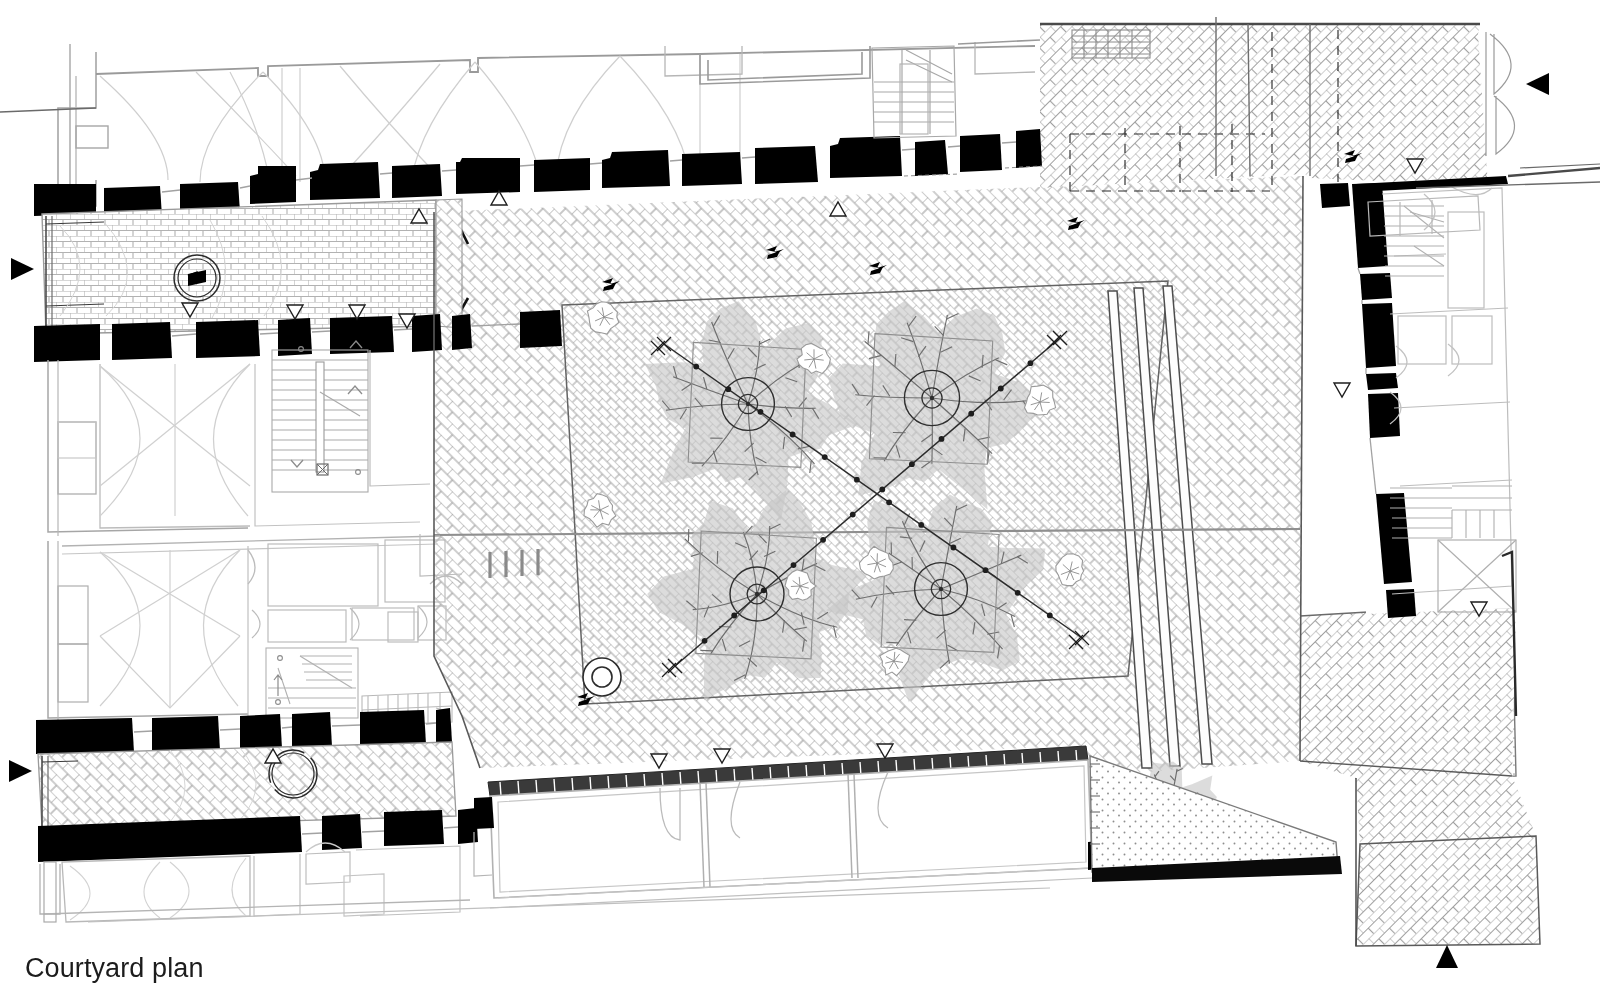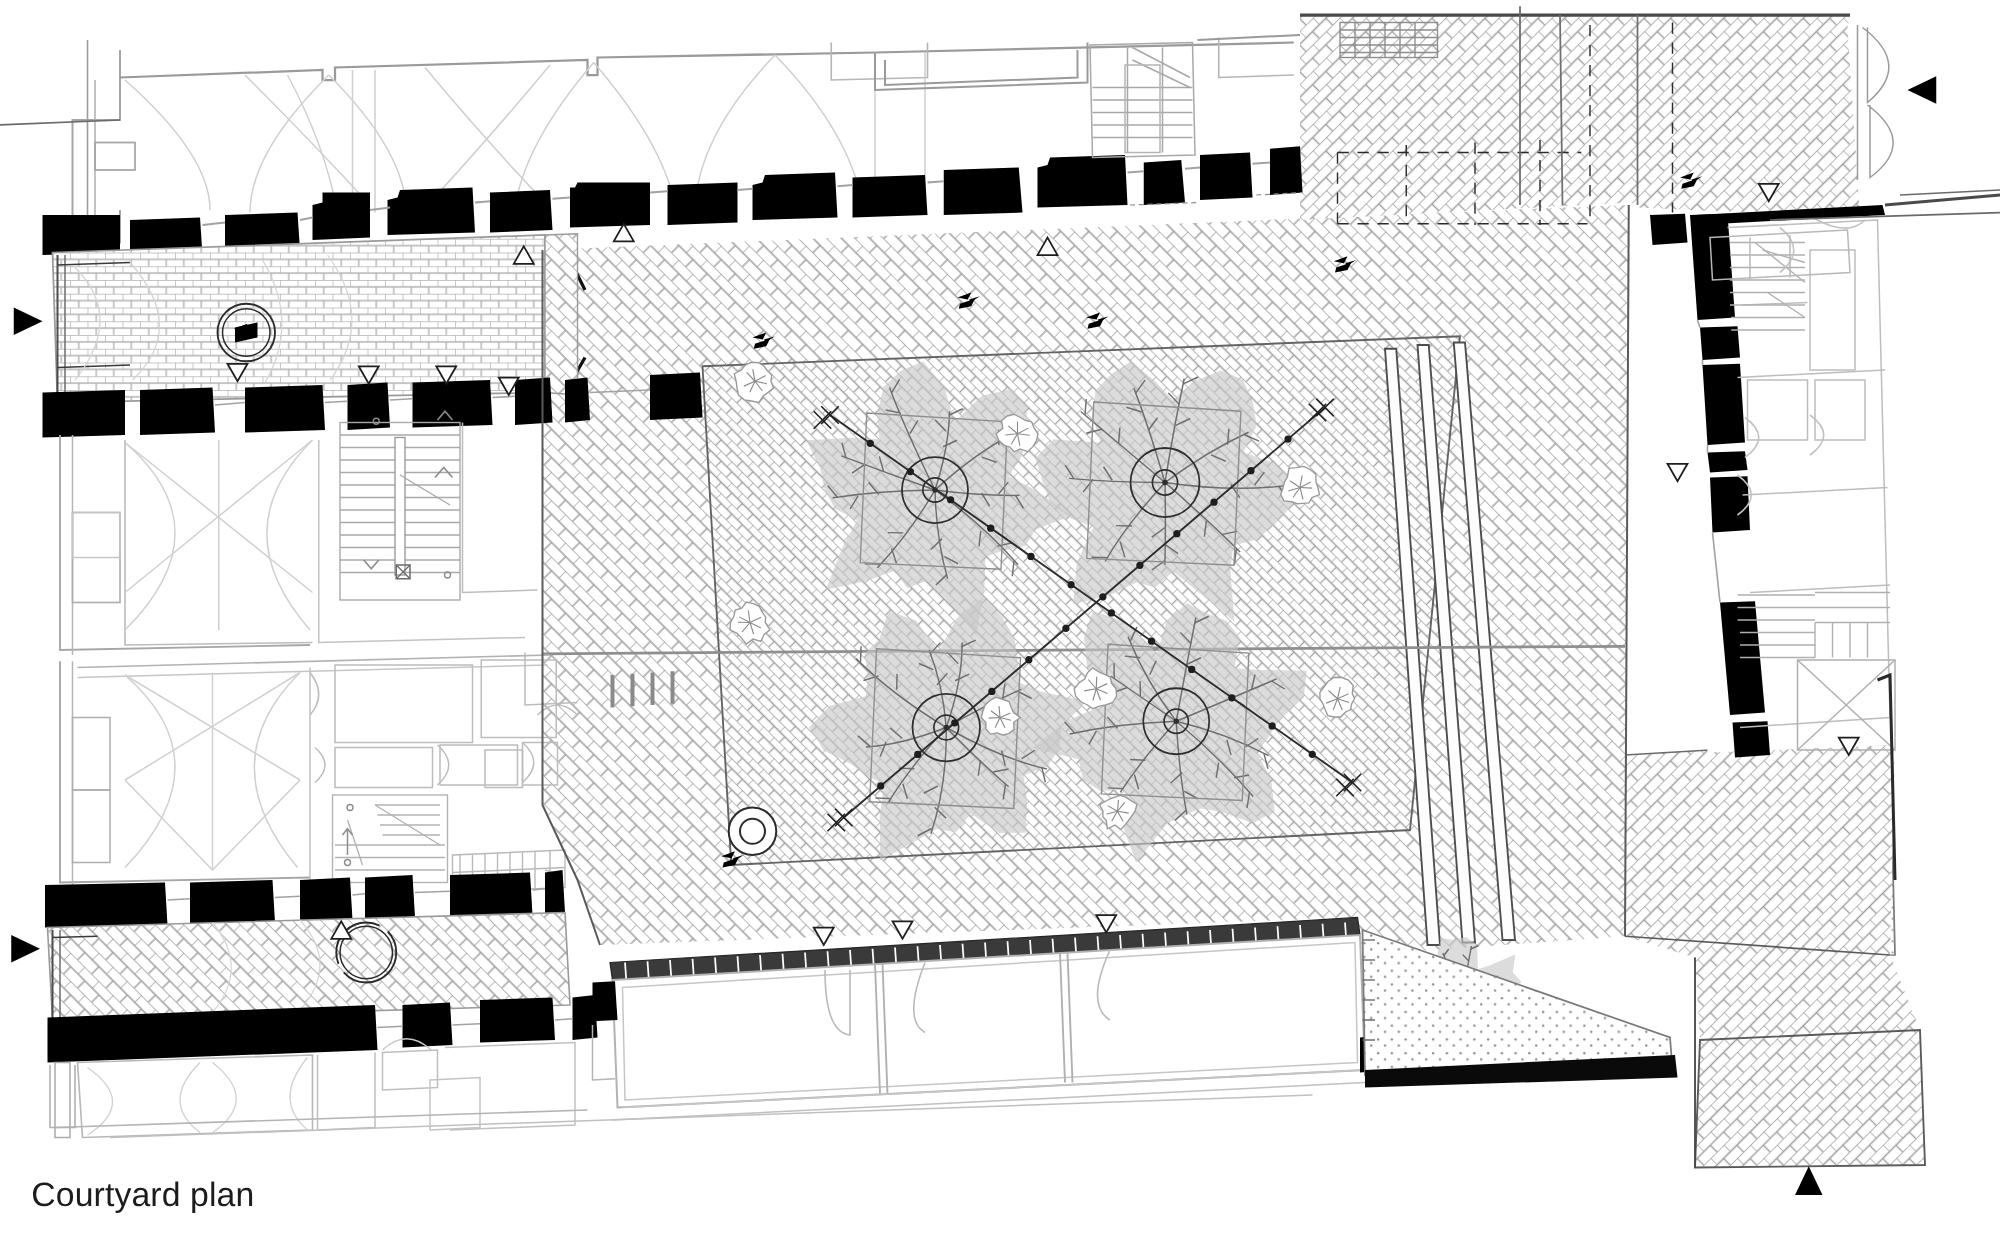--- a/index.html
+++ b/index.html
@@ -2,21 +2,21 @@
 <html><head>
 <meta charset="utf-8">
 <title>Courtyard plan</title>
 <style>
   html,body{margin:0;padding:0;background:#ffffff;}
   body{
     width:1600px;height:1005px;position:relative;overflow:hidden;
     font-family:"Liberation Sans","DejaVu Sans",sans-serif;
     color:#1a1a1a;
   }
-  #plan-root{position:absolute;left:0;top:4px;width:1600px;height:863px;}
+  #plan-root{position:absolute;left:0;top:16px;width:1600px;height:863px;}
   #plan-svg{position:absolute;left:0;top:0;width:1600px;height:1005px;display:block;}
   #caption{
     position:absolute;left:25px;top:938px;
     font-size:27px;font-weight:400;letter-spacing:0.1px;
     color:#1c1c1c;line-height:1.1;
     font-family:"Liberation Sans","DejaVu Sans",sans-serif;
   }
 </style>
 </head>
 <body>

